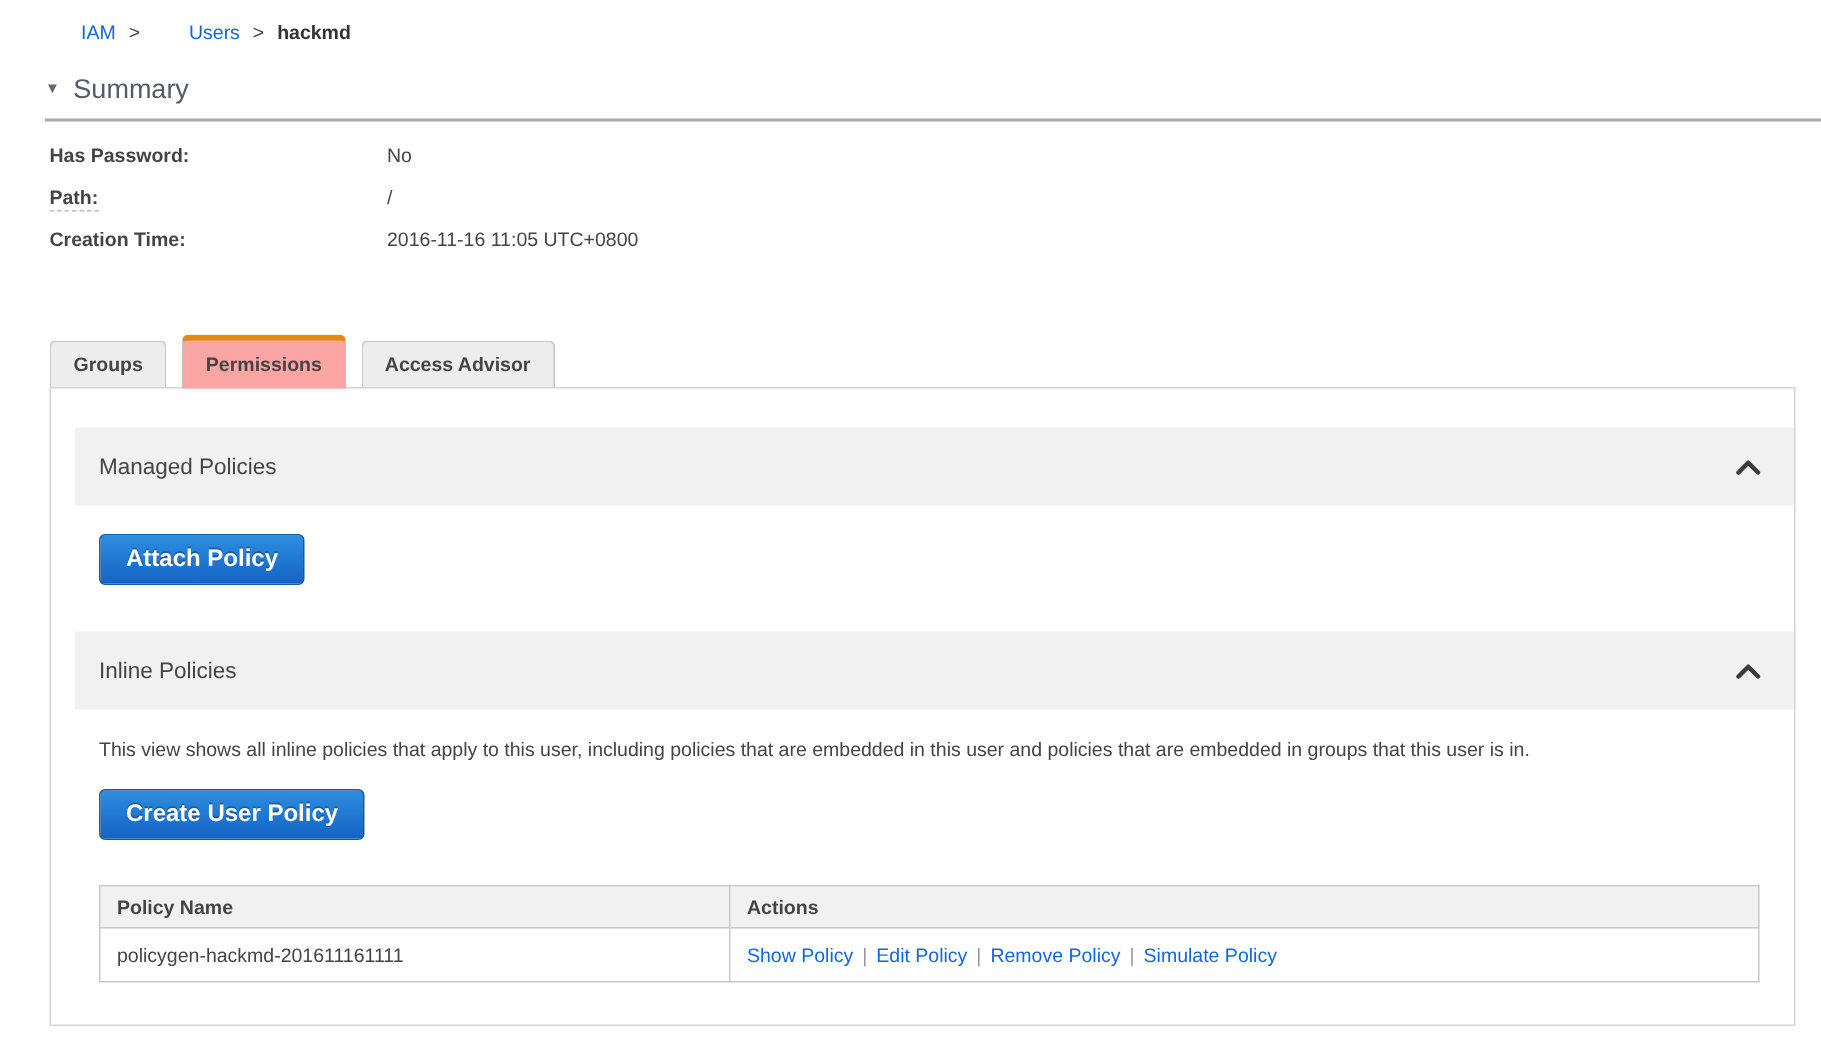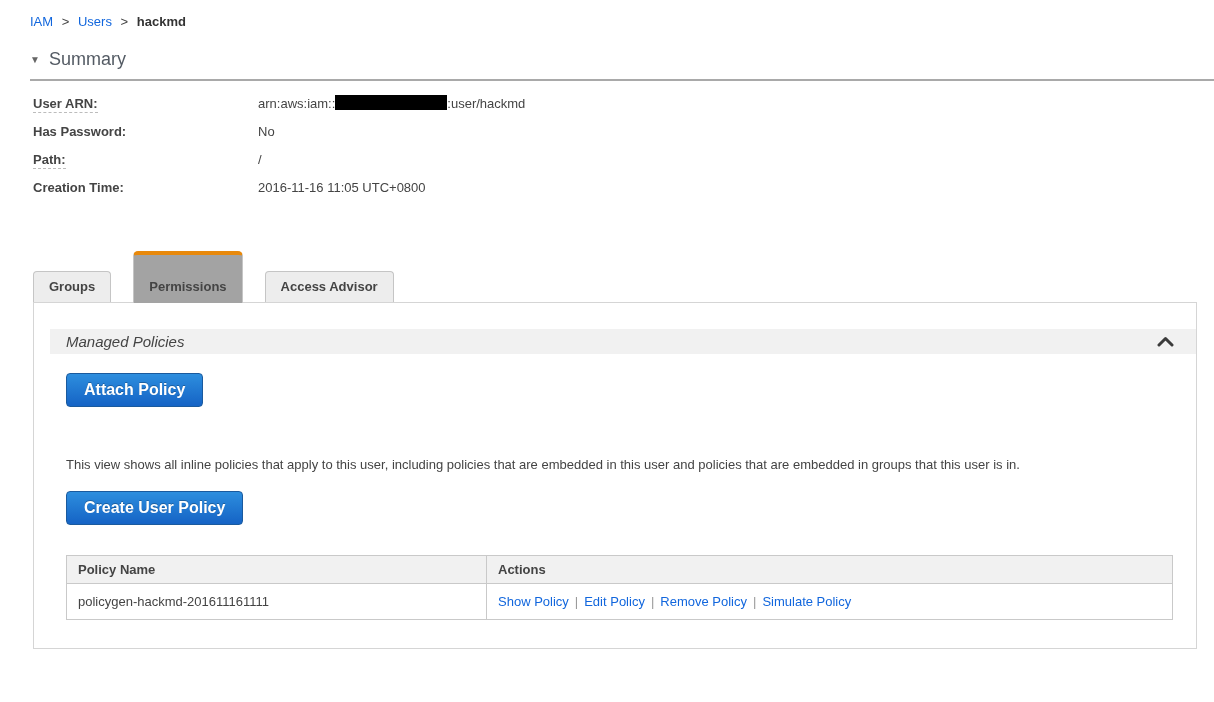--- a/index.html
+++ b/index.html
@@ -5,58 +5,58 @@
   * { margin: 0; padding: 0; box-sizing: border-box; }
   html, body { background: #fff; }
   body {
     width: 1214px; height: 702px; overflow: hidden;
     font-family: "Liberation Sans", sans-serif;
     font-size: 13px; color: #444;
   }
 
   
   .breadcrumb { padding: 14px 0 0 30px; font-size: 13px; }
-  .breadcrumb a { color: var(--link-blue, #1166dd); text-decoration: none; cursor: pointer; }
+  .breadcrumb a { color: var(--link-blue, #1166dd); text-decoration: none; cursor: pointer; margin-left: 24px; }
   .breadcrumb .sep { color: #444; margin: 0 5px; }
   .breadcrumb .current { color: #333; font-weight: bold; }
 
   
   .summary-header { margin: 20px 0 0 30px; font-size: 18px; color: #545b64; display: flex; align-items: center; cursor: pointer; }
   .summary-header .caret { font-size: 10px; color: #666; margin-right: 9px; }
   .summary-divider { margin: 9px 0 0 30px; border-top: 2px solid #a9a9a9; }
 
   .summary-fields { margin: 8px 0 0 33px; }
   .field-row { display: flex; align-items: center; height: 28px; }
   .field-label { width: 225px; font-weight: bold; color: #444; }
   .field-label .tip { border-bottom: 1px dashed #bcbcbc; padding-bottom: 1px; }
   .field-value { color: #444; }
   .redacted { display: inline-block; width: 112px; height: 15px; background: #000; vertical-align: -2px; }
 
   
-  .tabs { display: flex; align-items: flex-end; margin: 50px 0 0 33px; gap: 22px; position: relative; z-index: 2; }
+  .tabs { display: flex; align-items: flex-end; margin: 50px 0 0 33px; gap: 10px; position: relative; z-index: 2; }
   .tab {
     background: #ededed; border: 1px solid #c5c5c5; border-bottom: none;
     border-radius: 4px 4px 0 0; padding: 7px 15px 8px;
     font-weight: bold; color: #444; cursor: pointer; white-space: nowrap;
   }
   .tab.active {
-    background: #a3a3a3; border-top: 4px solid var(--accent-orange, #e8890c);
-    border-radius: 5px 5px 0 0; padding: 24px 15px 9px; margin-bottom: -1px;
+    background: #fca5a5; border-top: 4px solid var(--accent-orange, #e8890c);
+    border-radius: 5px 5px 0 0; padding: 8px 15px 9px; margin-bottom: -1px;
   }
 
   
   .panel {
     margin: 0 17px 0 33px; border: 1px solid #d5d5d5; background: #fff;
     padding: 26px 0 28px 16px; position: relative; z-index: 1;
   }
 
   .section-header {
-    background: #f1f1f1; height: 25px; padding: 0 22px 0 16px;
+    background: #f1f1f1; height: 52px; padding: 0 22px 0 16px;
     display: flex; align-items: center; justify-content: space-between;
-    font-size: 15px; color: #444; cursor: pointer; font-style: italic;
+    font-size: 15px; color: #444; cursor: pointer;
   }
   .section-body { padding: 19px 16px 0; }
 
   .empty-text { margin-bottom: 13px; }
   .aws-btn {
     display: inline-block; border: 1px solid #1a5a9e; border-radius: 4px;
     background: linear-gradient(to bottom, var(--button-blue-top, #2d8ede), var(--button-blue-bottom, #1563c5));
     color: #fff; font-weight: bold; font-size: 16px; padding: 7px 17px;
     cursor: pointer; text-shadow: 0 -1px 0 rgba(0,0,0,0.25);
     font-family: "Liberation Sans", sans-serif;
@@ -90,24 +90,20 @@
   </div>
 
   <div class="summary-header">
     <span class="caret">▼</span>
     <span>Summary</span>
   </div>
   <div class="summary-divider"></div>
 
   <div class="summary-fields">
     <div class="field-row">
-      <div class="field-label"><span class="tip">User ARN:</span></div>
-      <div class="field-value"><span>arn:aws:iam::</span><span class="redacted"></span><span>:user/hackmd</span></div>
-    </div>
-    <div class="field-row">
       <div class="field-label">Has Password:</div>
       <div class="field-value">No</div>
     </div>
     <div class="field-row">
       <div class="field-label"><span class="tip">Path:</span></div>
       <div class="field-value">/</div>
     </div>
     <div class="field-row">
       <div class="field-label">Creation Time:</div>
       <div class="field-value">2016-11-16 11:05 UTC+0800</div>
@@ -125,20 +121,26 @@
     <div class="section-header">
       <span>Managed Policies</span>
       <svg class="chev" width="17" height="11" viewBox="0 0 17 11">
           <polyline points="2,9 8.5,2.5 15,9" fill="none" stroke="#3b3b3b" stroke-width="3" stroke-linecap="round" stroke-linejoin="round"></polyline>
         </svg>
     </div>
     <div class="section-body managed-body">
       <button class="aws-btn">Attach Policy</button>
     </div>
 
+    <div class="section-header">
+      <span>Inline Policies</span>
+      <svg class="chev" width="17" height="11" viewBox="0 0 17 11">
+          <polyline points="2,9 8.5,2.5 15,9" fill="none" stroke="#3b3b3b" stroke-width="3" stroke-linecap="round" stroke-linejoin="round"></polyline>
+        </svg>
+    </div>
     <div class="section-body inline-body">
       <div class="inline-desc">This view shows all inline policies that apply to this user, including policies that are embedded in this user and policies that are embedded in groups that this user is in.</div>
       <button class="aws-btn">Create User Policy</button>
 
       <table class="policy-table">
         <thead>
           <tr>
             <th class="col-name">Policy Name</th>
             <th>Actions</th>
           </tr>

